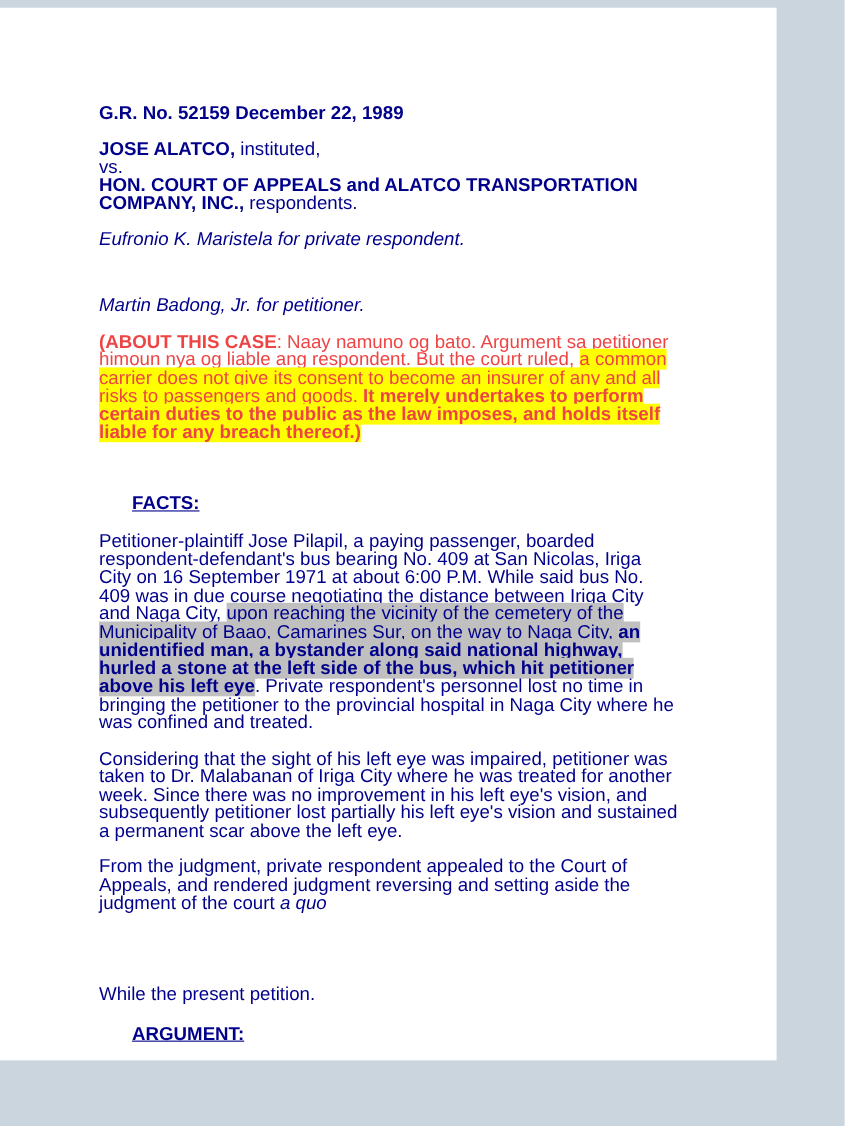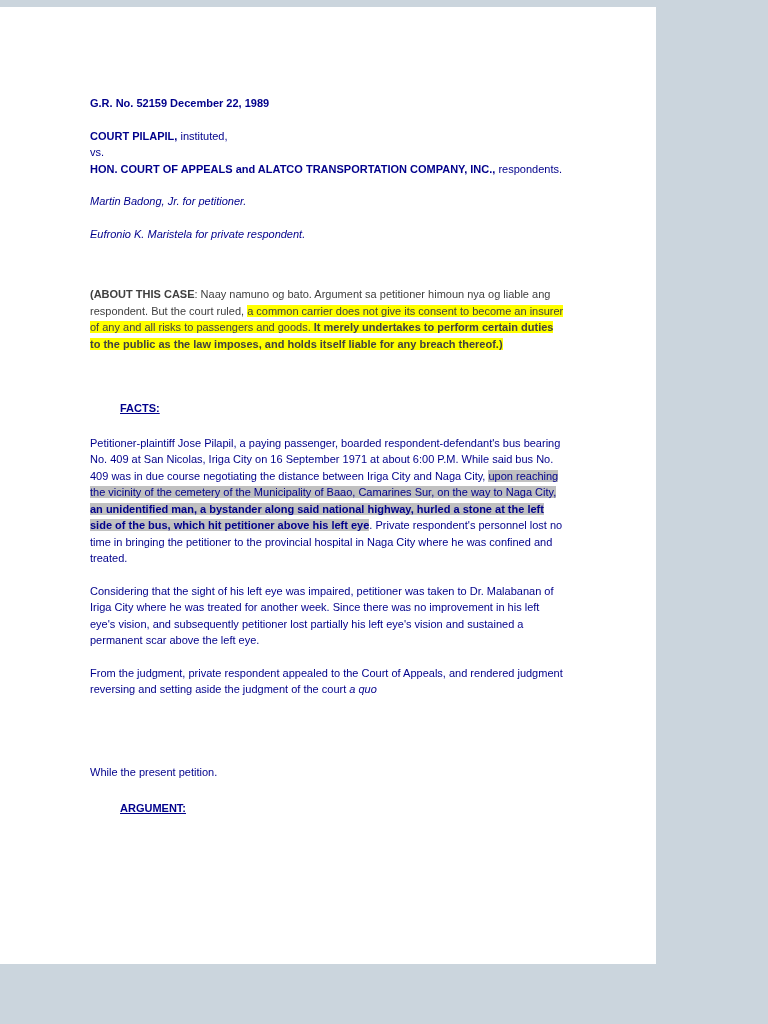--- a/index.html
+++ b/index.html
@@ -6,61 +6,61 @@
   .stage {
     width:768px; height:1024px;
     background:#cbd5dd;
     position:relative;
     overflow:hidden;
     font-family:"Liberation Sans", sans-serif;
   }
   .paper {
     position:absolute;
     left:0; top:7px;
-    width:656px; height:957px;
+    width:706px; height:957px;
     background:#ffffff;
     box-sizing:border-box;
     padding:88px 90px 0 90px;
     color:#00008B;
-    font-size:11px;
+    font-size:17px;
     line-height:16.5px;
   }
   p { margin:0; }
   .b { font-weight:bold; }
   .i { font-style:italic; }
   .bi { font-weight:bold; font-style:italic; }
   .u { text-decoration:underline;padding-left:30px; }
-  .red { color:#404040; }
+  .red { color:#ef4444; }
   .hl-yellow { background:#FFFF00; }
   .hl-gray { background:#C0C0C0; }
   .mb16 { margin-bottom:16px; }
   .mb18 { margin-bottom:18px; }
   .mb20 { margin-bottom:20px; }
   .mb44 { margin-bottom:44px; }
   .mb48 { margin-bottom:48px; }
   .mb50 { margin-bottom:66px; }
   .heading { font-weight:bold; }
 </style>
 </head>
 <body>
 
 <div class="stage">
   <div class="paper">
 
     <p class="b mb16">G.R. No. 52159 December 22, 1989</p>
 
     <p class="mb16">
-      <span><span class="b">COURT PILAPIL,</span><span> instituted,</span></span><br>
+      <span><span class="b">JOSE ALATCO,</span><span> instituted,</span></span><br>
       <span>vs.</span><br>
       <span><span class="b">HON. COURT OF APPEALS and ALATCO TRANSPORTATION COMPANY, INC.,</span><span> respondents.</span></span>
     </p>
 
+    <p class="i mb44">Eufronio K. Maristela for private respondent.</p>
+
     <p class="i mb16">Martin Badong, Jr. for petitioner.</p>
-
-    <p class="i mb44">Eufronio K. Maristela for private respondent.</p>
 
 
     <p class="red mb48"><span class="b">(ABOUT THIS CASE</span><span>: Naay namuno og bato. Argument sa petitioner himoun nya og liable ang respondent. But the court ruled, </span><span class="hl-yellow">a common carrier does not give its consent to become an insurer of any and all risks to passengers and goods. </span><span class="b hl-yellow">It merely undertakes to perform certain duties to the public as the law imposes, and holds itself liable for any breach thereof.)</span></p>
 
     <p class="heading mb18"><span class="u">FACTS:</span></p>
 
     <p class="mb16"><span>Petitioner-plaintiff Jose Pilapil, a paying passenger, boarded respondent-defendant's bus bearing No. 409 at San Nicolas, Iriga City on 16 September 1971 at about 6:00 P.M. While said bus No. 409 was in due course negotiating the distance between Iriga City and Naga City, </span><span class="hl-gray">upon reaching the vicinity of the cemetery of the Municipality of Baao, Camarines Sur, on the way to Naga City, </span><span class="b hl-gray">an unidentified man, a bystander along said national highway, hurled a stone at the left side of the bus, which hit petitioner above his left eye</span><span>. Private respondent's personnel lost no time in bringing the petitioner to the provincial hospital in Naga City where he was confined and treated.</span></p>
 
     <p class="mb16">Considering that the sight of his left eye was impaired, petitioner was taken to Dr. Malabanan of Iriga City where he was treated for another week. Since there was no improvement in his left eye's vision, and subsequently petitioner lost partially his left eye's vision and sustained a permanent scar above the left eye.</p>
 

